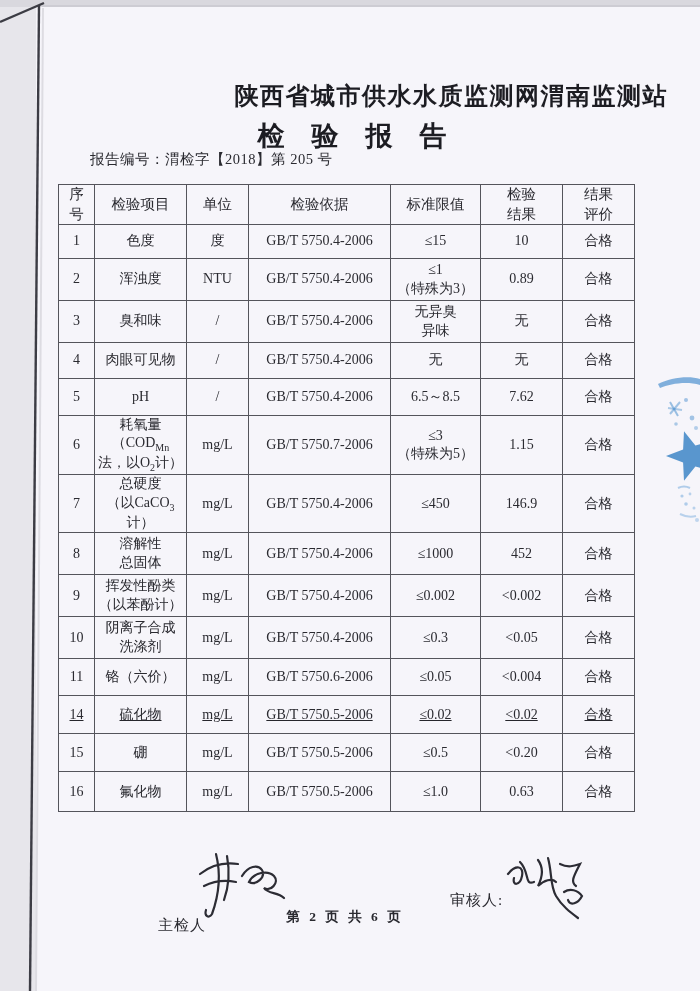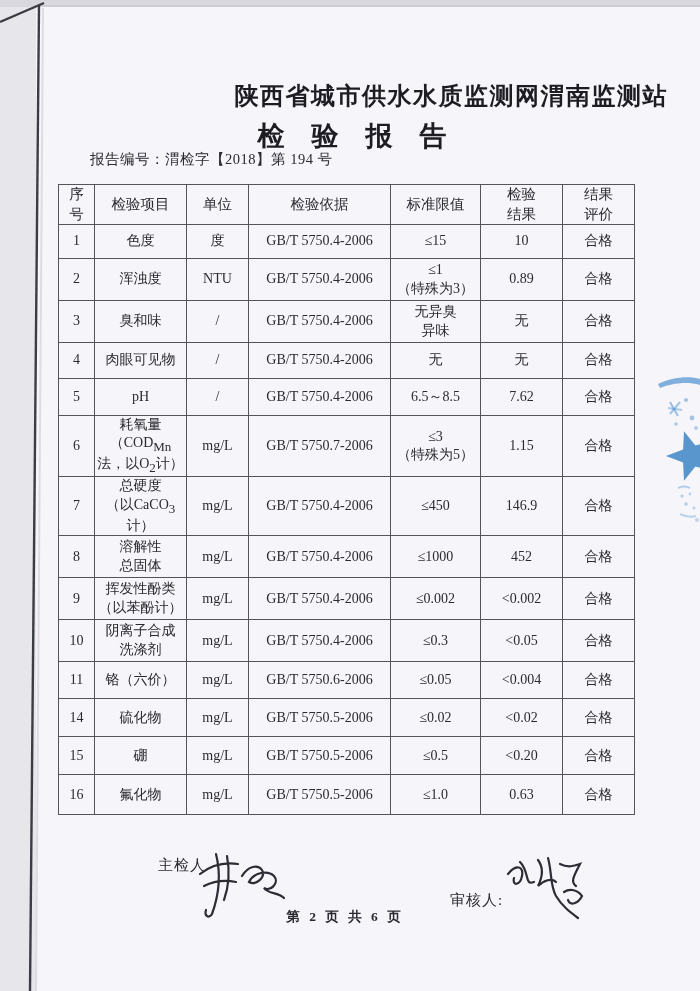--- a/index.html
+++ b/index.html
@@ -34,23 +34,23 @@
   table.results th,table.results td{
     border:1px solid #54545b;
     text-align:center;vertical-align:middle;
     font-size:14px;color:#2a2a30;
     white-space:pre-line;line-height:1.32;
     padding:0 2px;font-weight:normal;
     overflow:hidden;
   }
   table.results thead tr{height:40px;}
   table.results th{font-size:14.5px;}
-  .sub{font-size:13px;vertical-align:sub;margin-top:20px;}
+  .sub{font-size:10px;vertical-align:sub;margin-top:20px;}
   .footer-label{position:absolute;font-size:15px;color:#2a2a30;letter-spacing:1px;}
-  .lbl-inspector{left:158px;top:856px;}
+  .lbl-inspector{left:158px;top:916px;}
   .lbl-reviewer{left:450px;top:891px;font-family:Liberation Serif, serif;}
   .page-info{
     position:absolute;left:36px;top:908px;width:618px;text-align:center;
     font-size:13.5px;color:#2a2a30;letter-spacing:3px;font-weight:bold;
   }
   .sig{position:absolute;}
   .sig1{left:194px;top:848px;}
   .sig2{left:504px;top:852px;}
   .stamp{position:absolute;left:652px;top:368px;}
 </style>
@@ -63,21 +63,21 @@
 
 <svg class="edge-svg" viewBox="0 0 700 991">
   <line x1="0" y1="22" x2="44" y2="3" stroke="#3c3c44" stroke-width="2.4"></line>
   <line x1="39" y1="5" x2="30" y2="991" stroke="#3c3c44" stroke-width="2.4"></line>
   <line x1="42" y1="6" x2="700" y2="6" stroke="#c9c8cf" stroke-width="1.5"></line>
   <line x1="43" y1="8" x2="36" y2="991" stroke="#dddce2" stroke-width="2"></line>
 </svg>
 
 <div class="title">陕西省城市供水水质监测网渭南监测站</div>
 <div class="subtitle">检　验　报　告</div>
-<div class="report-no">报告编号：渭检字【2018】第 194 号</div>
+<div class="report-no">报告编号：渭检字【2018】第 205 号</div>
 
 <table class="results">
   <colgroup>
     <col style="width:36px">
       <col style="width:92px">
       <col style="width:62px">
     <col style="width:142px">
       <col style="width:90px">
       <col style="width:82px">
       <col style="width:72px">
@@ -197,21 +197,21 @@
       </tr>
       <tr style="height: 37px;">
         <td>11</td>
         <td>铬（六价）</td>
         <td>mg/L</td>
         <td>GB/T 5750.6-2006</td>
         <td>≤0.05</td>
         <td>&lt;0.004</td>
         <td>合格</td>
       </tr>
-      <tr style="height: 38px;">
+      <tr style="height: 38px; text-decoration: underline;">
         <td>14</td>
         <td>硫化物</td>
         <td>mg/L</td>
         <td>GB/T 5750.5-2006</td>
         <td>≤0.02</td>
         <td>&lt;0.02</td>
         <td>合格</td>
       </tr>
       <tr style="height: 38px; margin-left: 28px;">
         <td>15</td>

